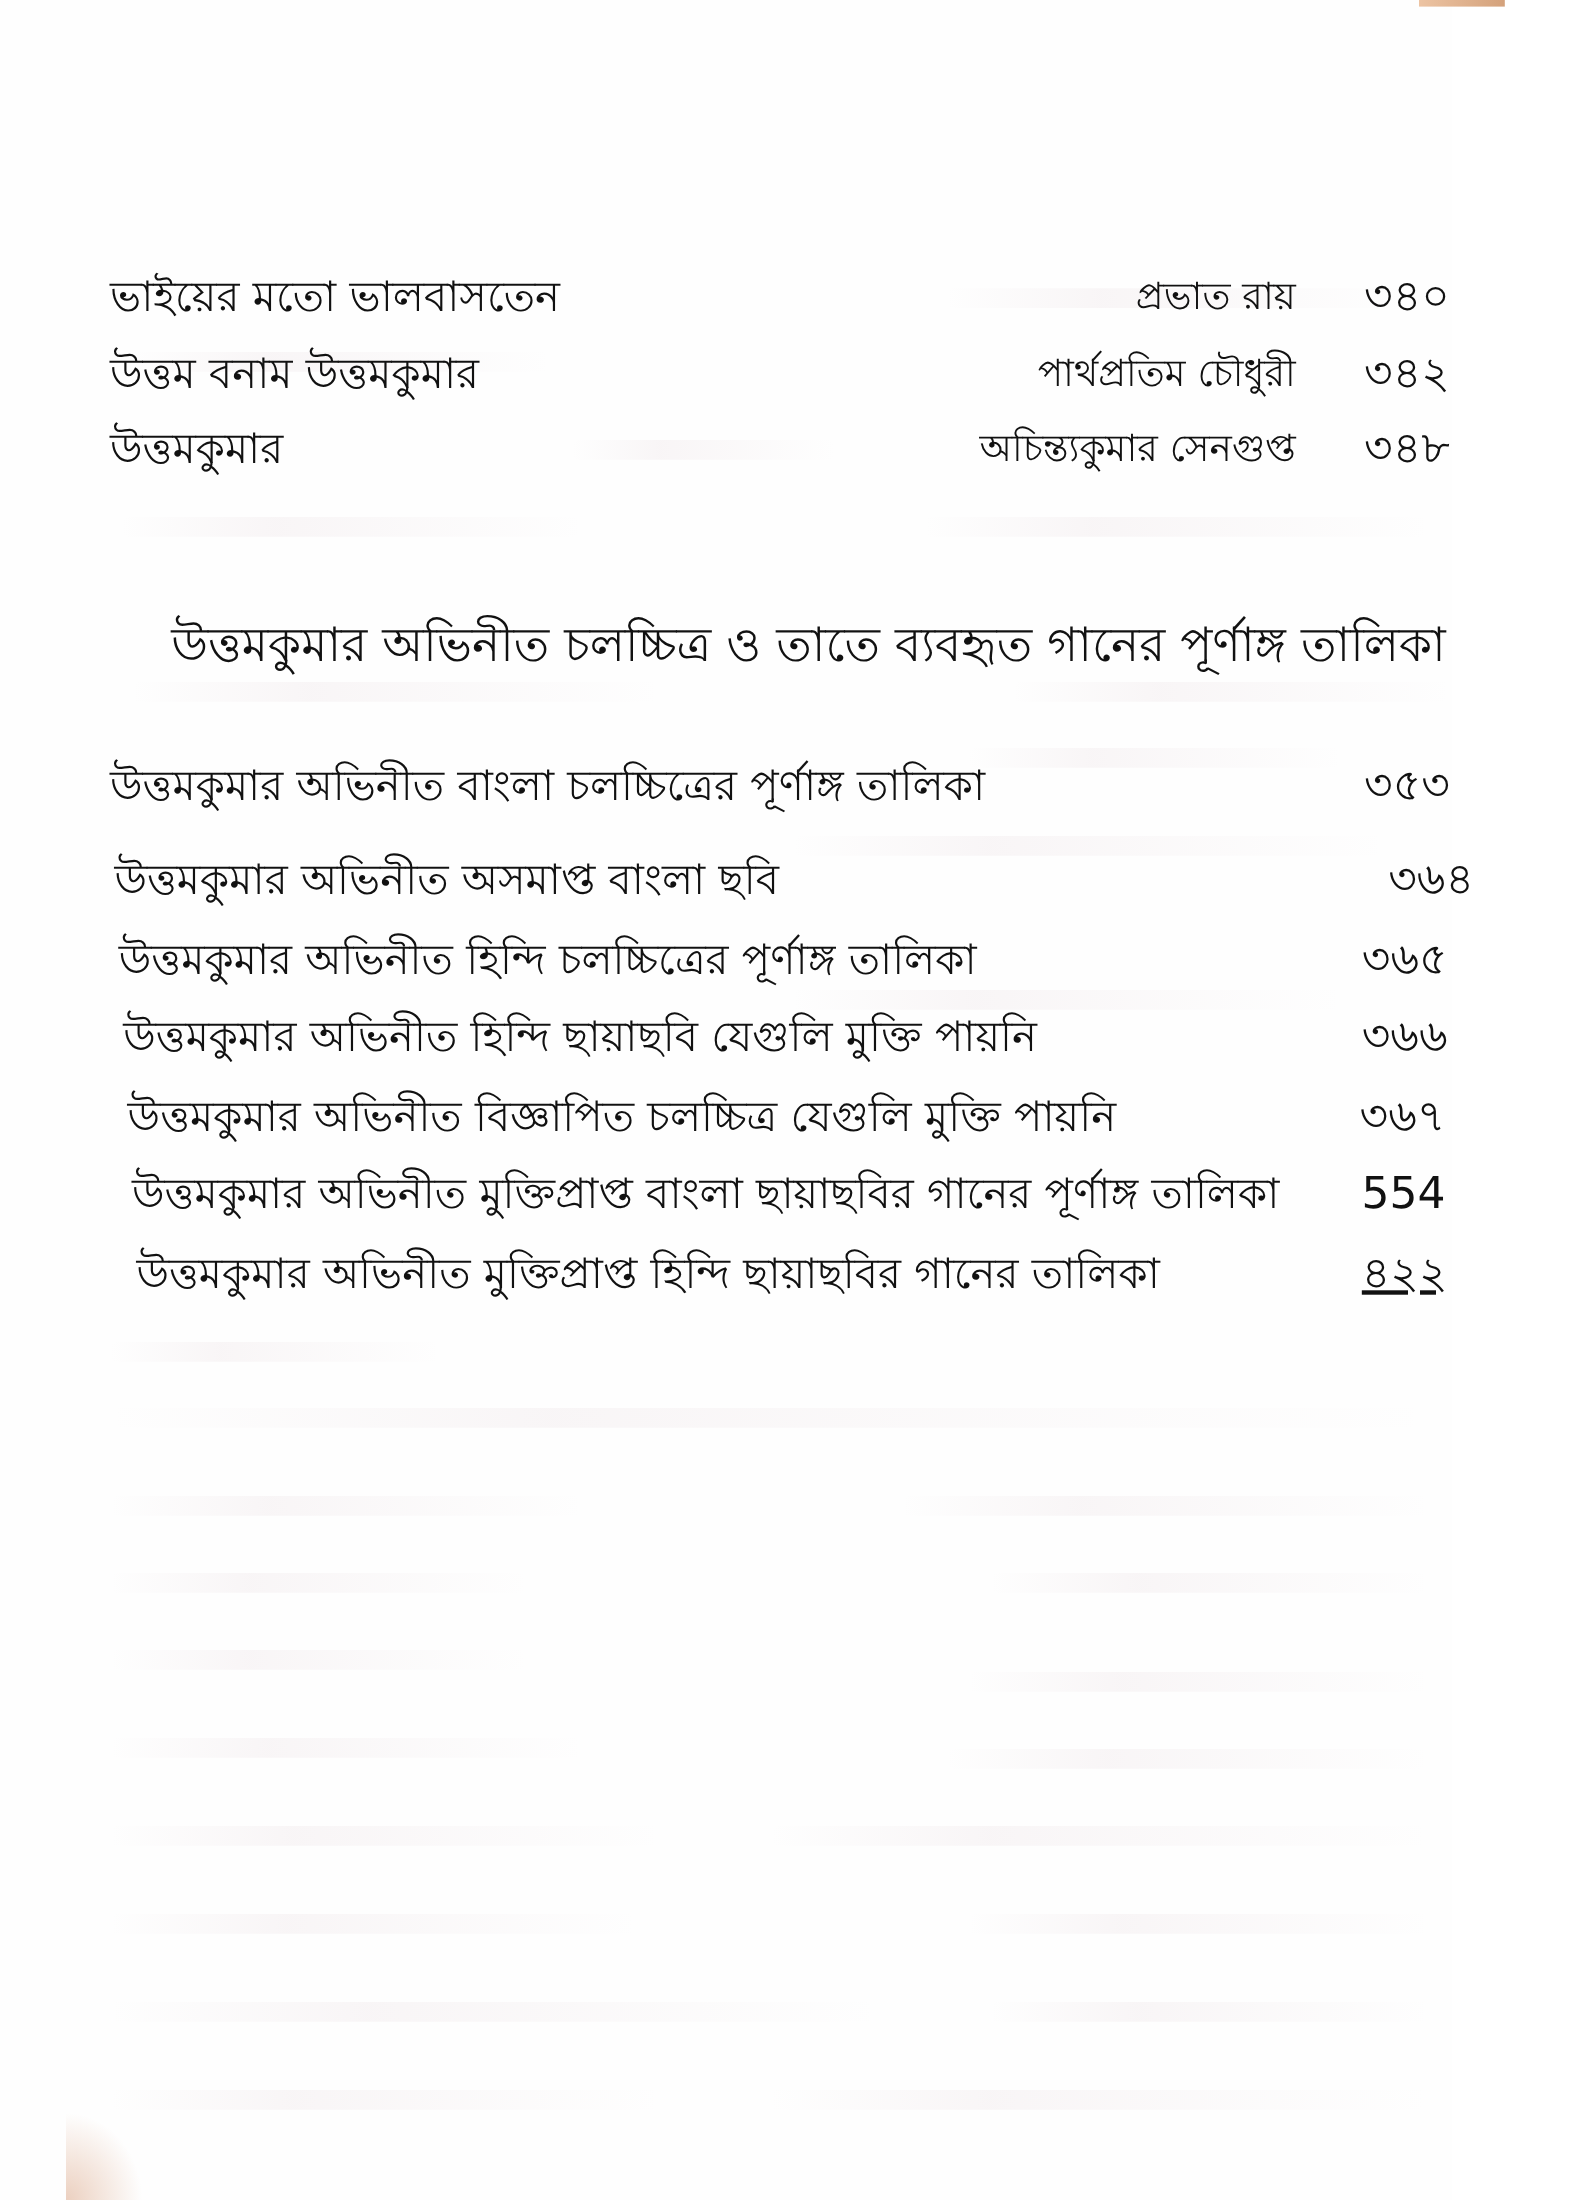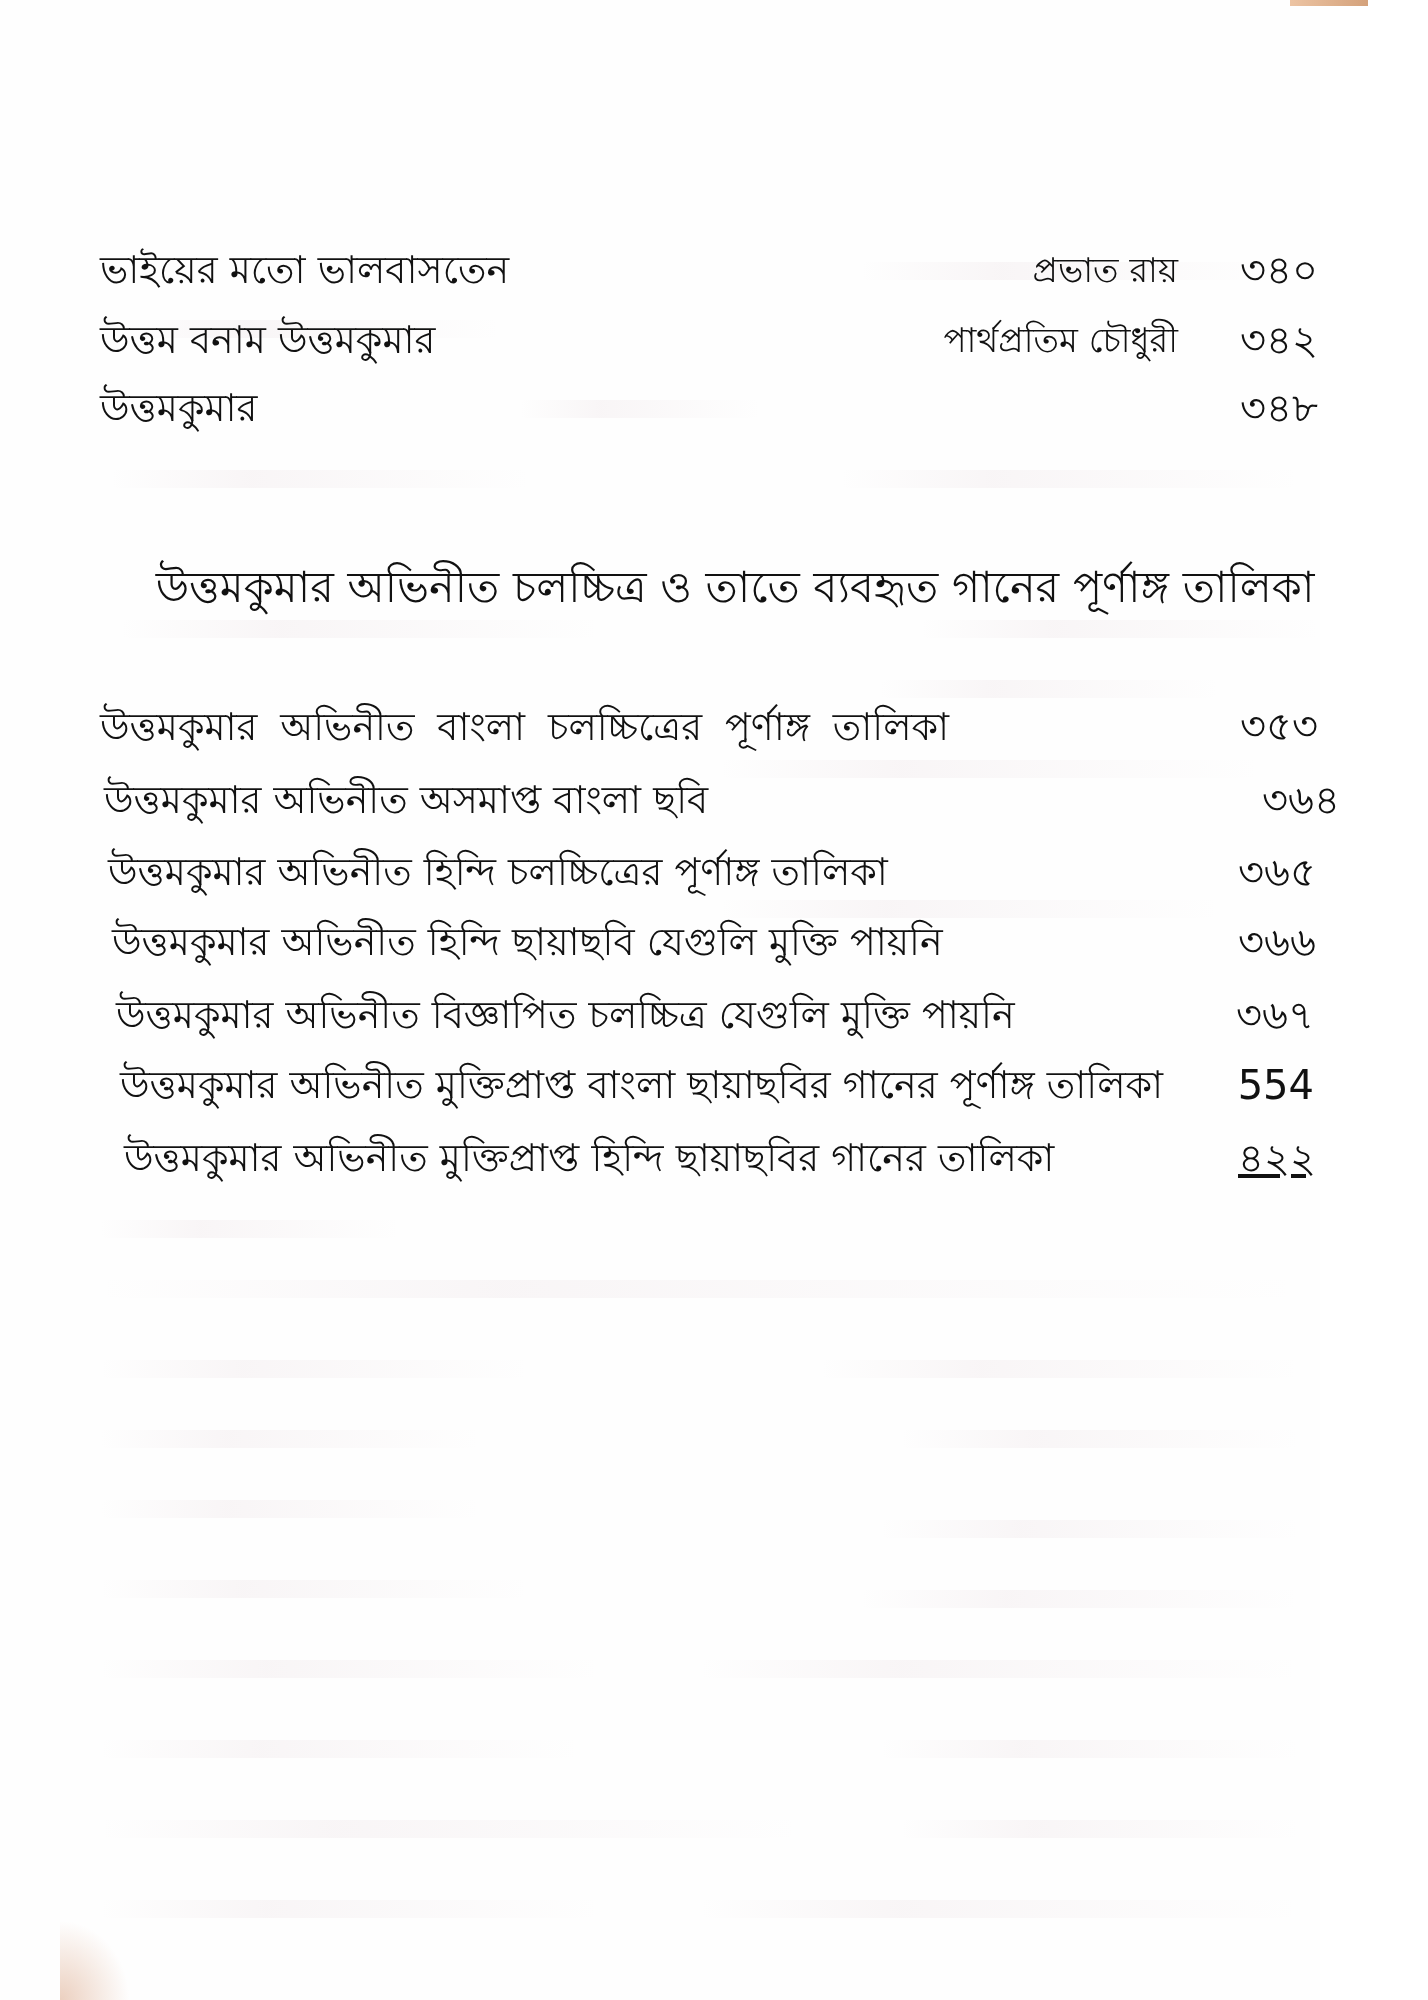--- a/index.html
+++ b/index.html
@@ -118,26 +118,27 @@
     <span class="toc-author" style="right:250px;">প্রভাত রায়</span>
     <span class="toc-page" style="right:110px;">৩৪০</span>
   </div>
   <div class="toc-row" style="top:310px;">
     <span class="toc-title" style="left:100px;">উত্তম বনাম উত্তমকুমার</span>
     <span class="toc-author" style="right:250px;">পার্থপ্রতিম চৌধুরী</span>
     <span class="toc-page" style="right:110px;">৩৪২</span>
   </div>
   <div class="toc-row" style="top:378px;">
     <span class="toc-title" style="left:100px;">উত্তমকুমার</span>
+    <span class="toc-author" style="right:250px;">অচিন্ত্যকুমার সেনগুপ্ত</span>
     <span class="toc-page" style="right:110px;">৩৪৮</span>
   </div>
 
   <div class="section-heading">উত্তমকুমার অভিনীত চলচ্চিত্র ও তাতে ব্যবহৃত গানের পূর্ণাঙ্গ তালিকা</div>
 
-  <div class="toc-row" style="top:700px;font-family:Liberation Mono, monospace;">
+  <div class="toc-row" style="top:684px;">
     <span class="toc-title" style="left:100px;">উত্তমকুমার অভিনীত বাংলা চলচ্চিত্রের পূর্ণাঙ্গ তালিকা</span>
     <span class="toc-page" style="right:110px;">৩৫৩</span>
   </div>
   <div class="toc-row" style="top:770px;padding-left:36px;">
     <span class="toc-title" style="left:104px;">উত্তমকুমার অভিনীত অসমাপ্ত বাংলা ছবি</span>
     <span class="toc-page" style="right:124px;">৩৬৪</span>
   </div>
   <div class="toc-row" style="top:842px;">
     <span class="toc-title" style="left:108px;">উত্তমকুমার অভিনীত হিন্দি চলচ্চিত্রের পূর্ণাঙ্গ তালিকা</span>
     <span class="toc-page" style="right:112px;">৩৬৫</span>

